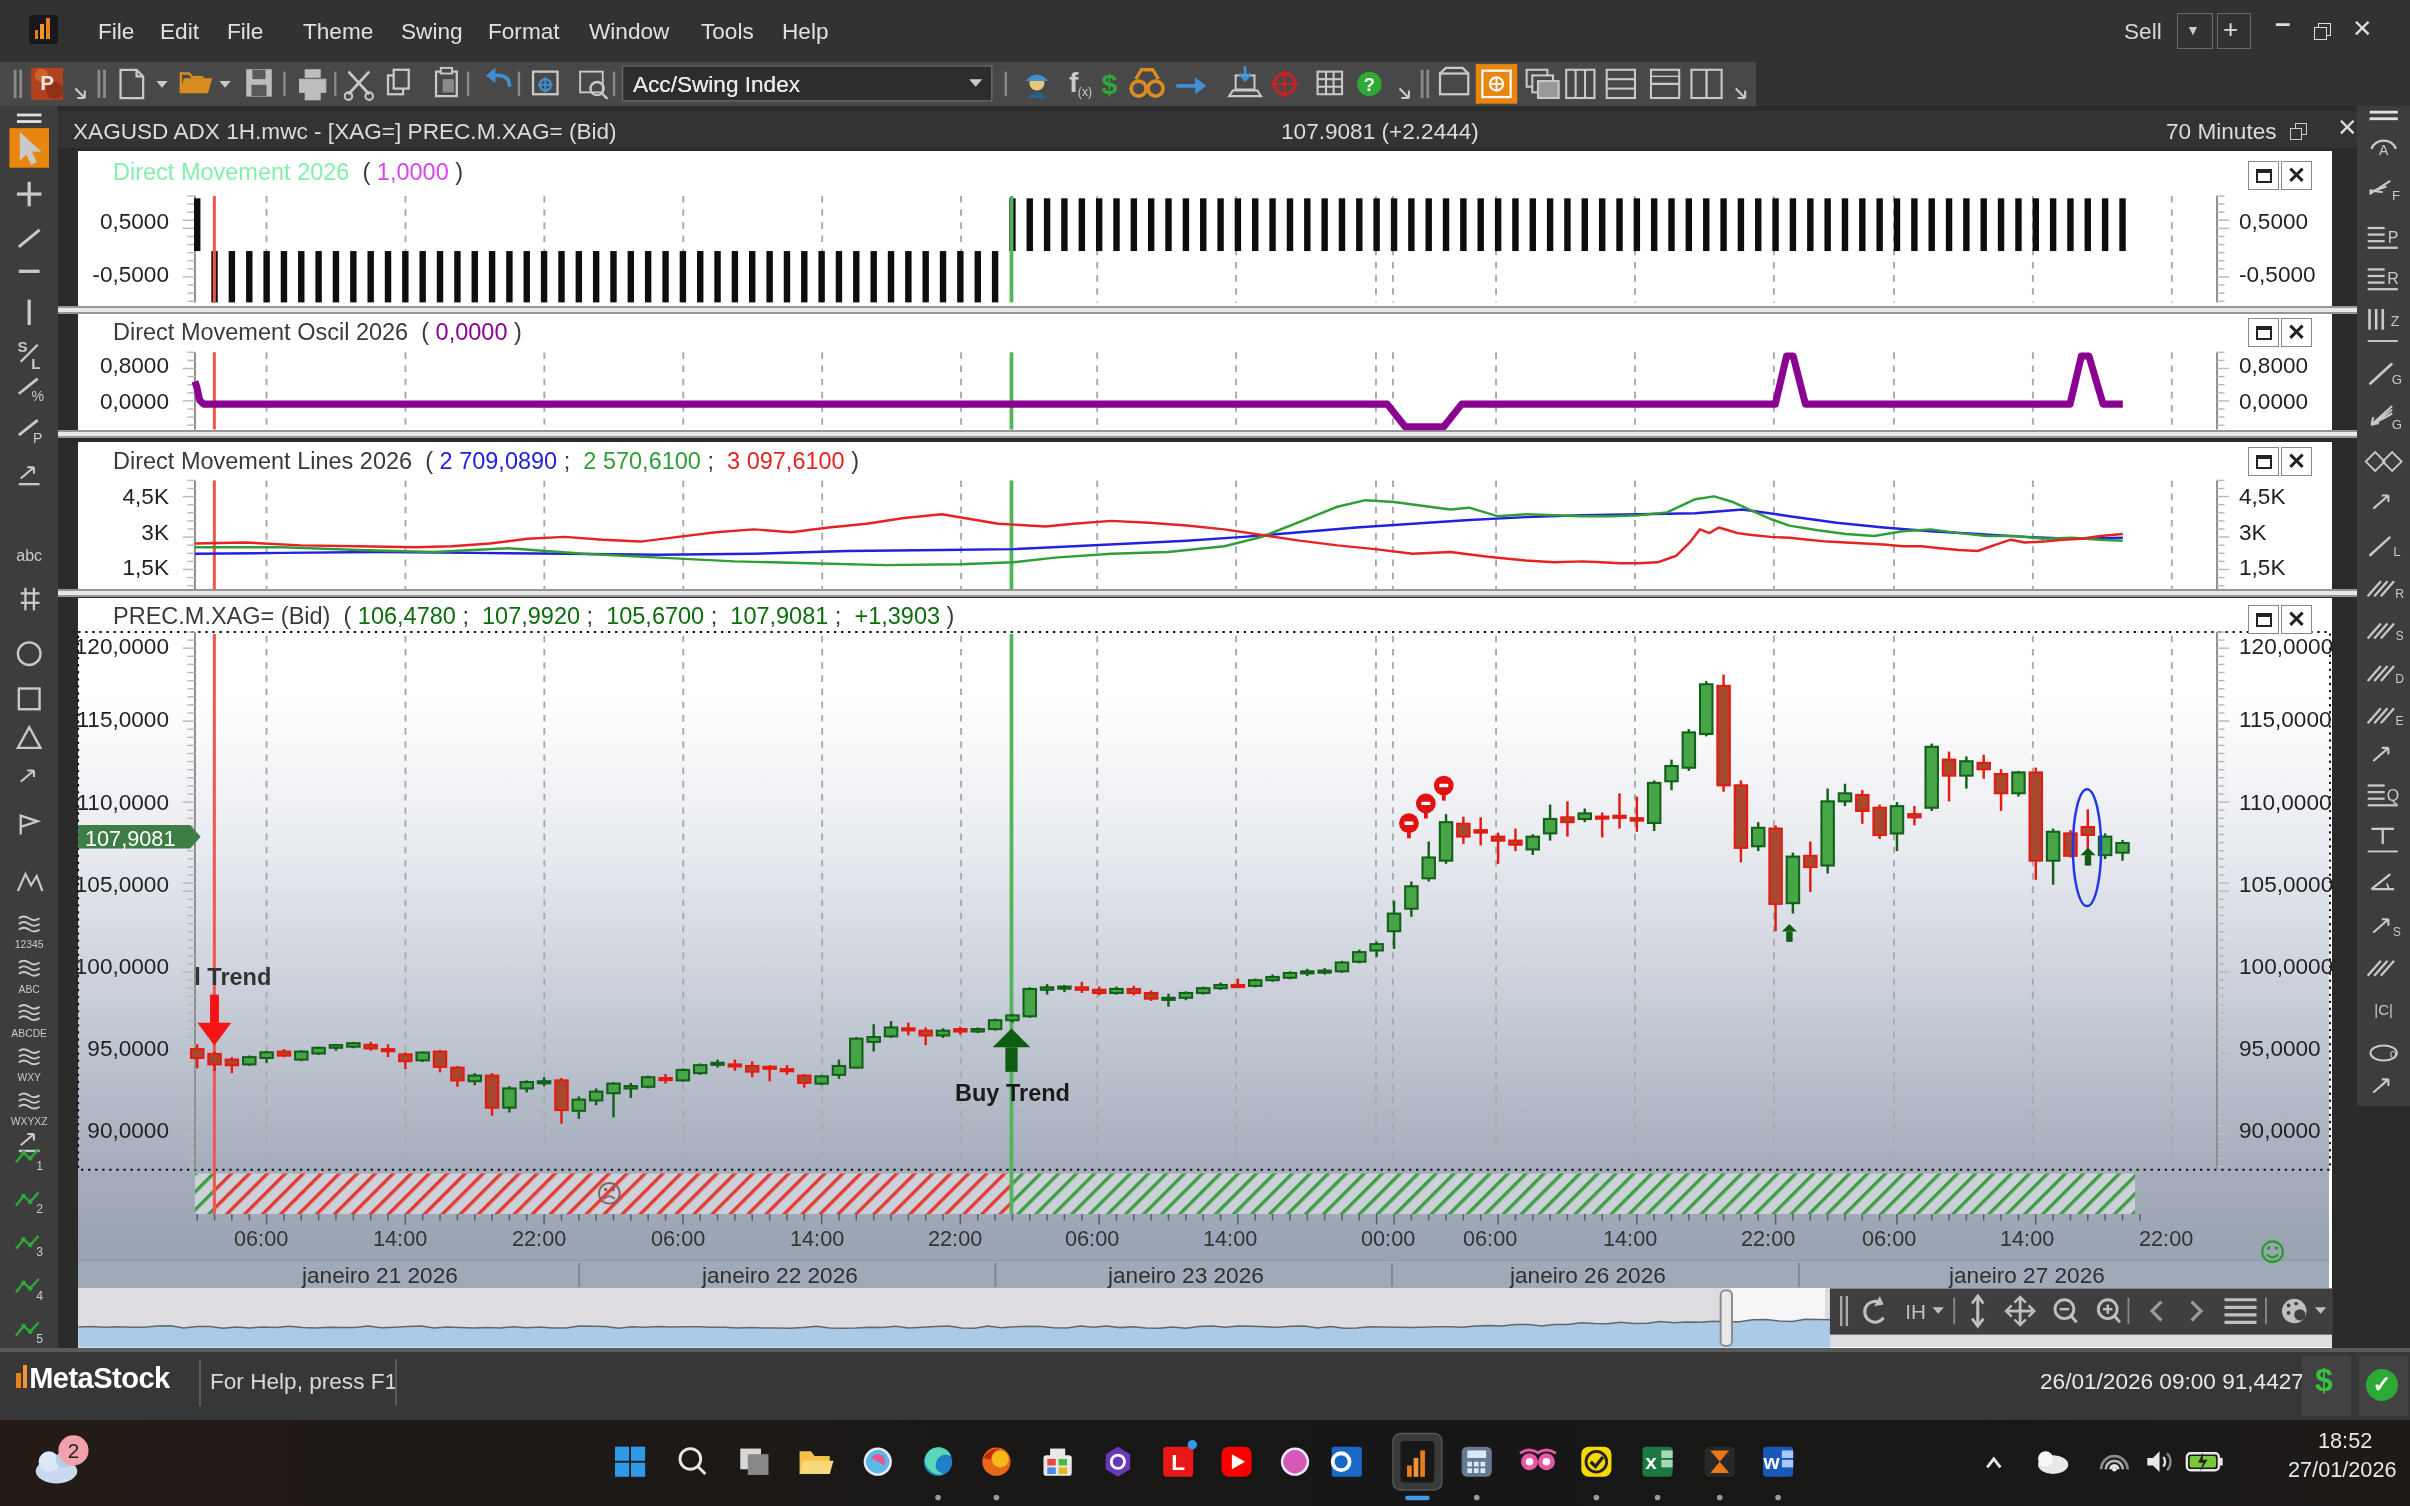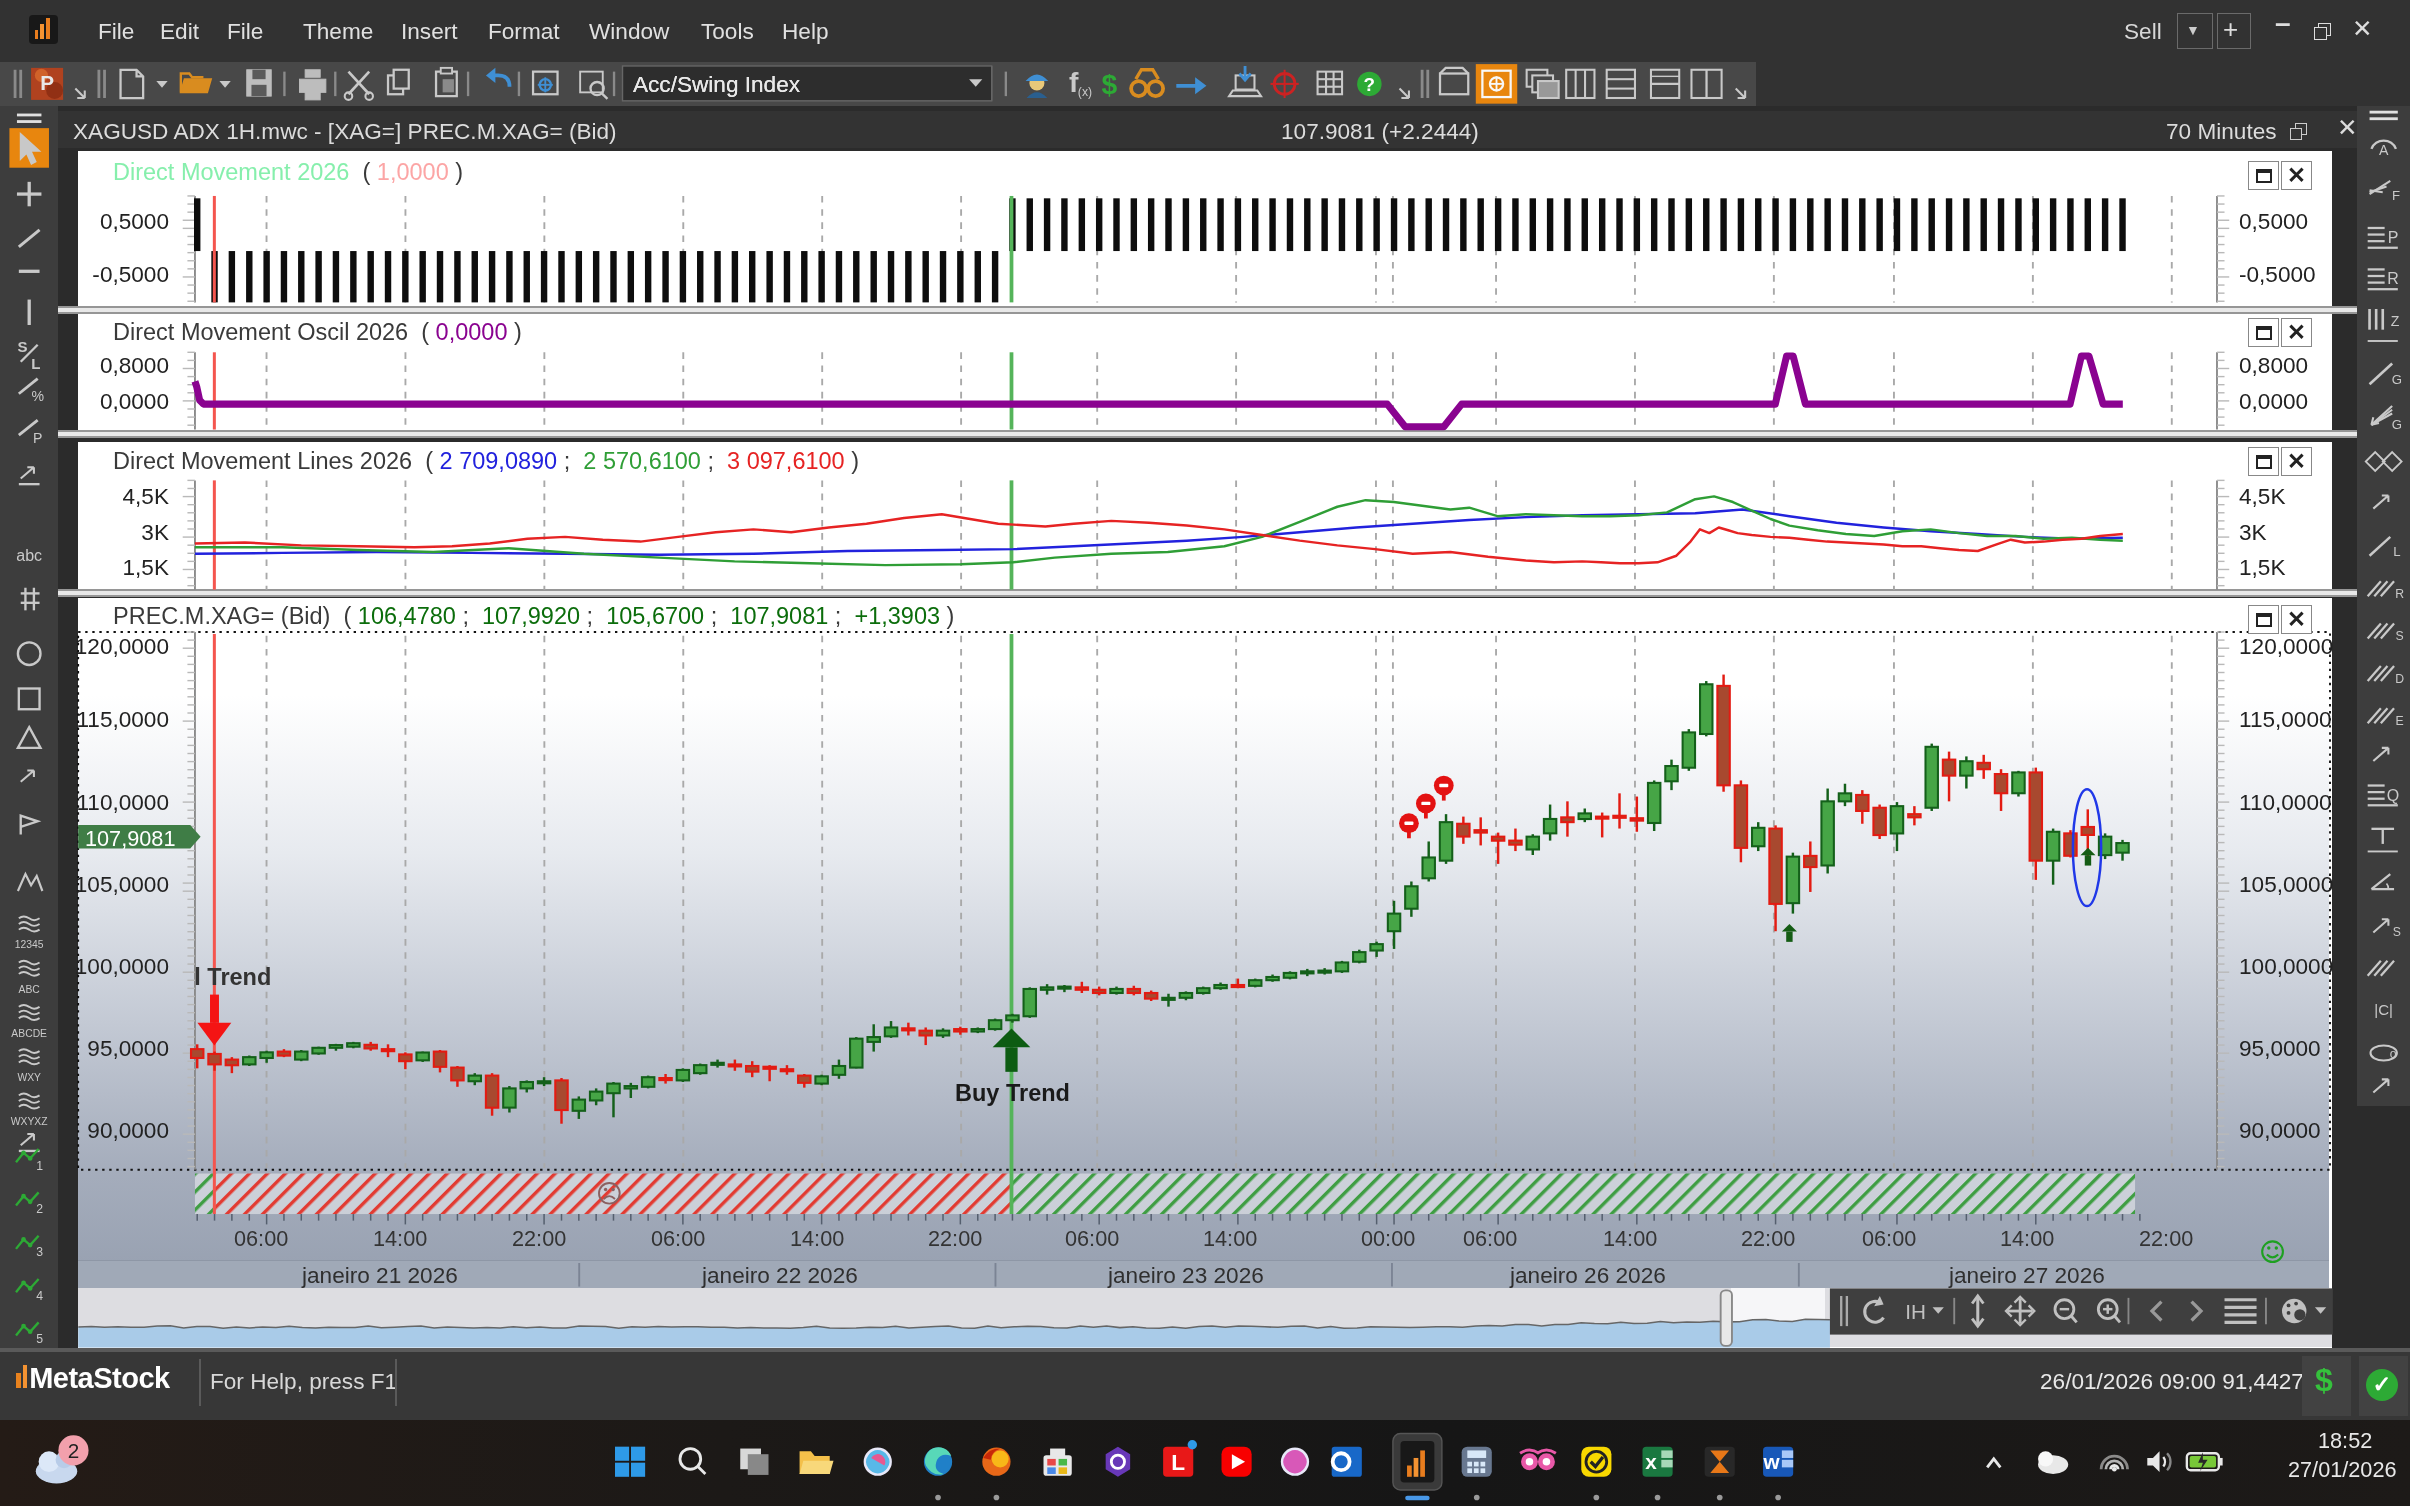--- a/index.html
+++ b/index.html
@@ -1204,41 +1204,41 @@
     <rect x="2356" y="1548" width="4" height="8" fill="#e8e8e8"></rect>
     <rect x="2325" y="1546" width="28" height="12" rx="2" fill="#78c838"></rect>
     <path d="M 2339 1542 L 2334 1553 L 2339 1553 L 2336 1562 L 2344 1550 L 2339 1550 Z" fill="#282828" stroke="none" stroke-width="0"></path>
   </svg>
 <div class="t " style="left:633px;top:73px;font-size:22.6px;color:#e8e8e8;font-weight:400;">Acc/Swing Index</div>
 <div class="t " style="left:29px;top:15px;font-size:9.4px;color:#fff;font-weight:400;"><span style="display:inline-block;width:29px;height:29px;background:#181818;border-radius:3.8px;position:relative"><span style="position:absolute;left:5.6px;bottom:4.7px;width:3.8px;height:9.4px;background:#e87d1e"></span><span style="position:absolute;left:11.3px;bottom:4.7px;width:3.8px;height:15px;background:#f49332"></span><span style="position:absolute;left:17px;bottom:4.7px;width:3.8px;height:21px;background:#e87d1e"></span></span></div>
 <div class="t " style="left:98px;top:20px;font-size:22.6px;color:#e0e0e0;font-weight:400;">File</div>
 <div class="t " style="left:160px;top:20px;font-size:22.6px;color:#e0e0e0;font-weight:400;">Edit</div>
 <div class="t " style="left:227px;top:20px;font-size:22.6px;color:#e0e0e0;font-weight:400;">File</div>
 <div class="t " style="left:303px;top:20px;font-size:22.6px;color:#e0e0e0;font-weight:400;">Theme</div>
-<div class="t " style="left:401px;top:20px;font-size:22.6px;color:#e0e0e0;font-weight:400;">Insert</div>
+<div class="t " style="left:401px;top:20px;font-size:22.6px;color:#e0e0e0;font-weight:400;">Swing</div>
 <div class="t " style="left:488px;top:20px;font-size:22.6px;color:#e0e0e0;font-weight:400;">Format</div>
 <div class="t " style="left:589px;top:20px;font-size:22.6px;color:#e0e0e0;font-weight:400;">Window</div>
 <div class="t " style="left:701px;top:20px;font-size:22.6px;color:#e0e0e0;font-weight:400;">Tools</div>
 <div class="t " style="left:782px;top:20px;font-size:22.6px;color:#e0e0e0;font-weight:400;">Help</div>
 <div class="t " style="left:2124px;top:20px;font-size:22.6px;color:#d8d8d8;font-weight:400;">Sell</div>
 <div class="abs" style="left:2177px;top:13px;width:36px;height:36px;border:1.9px solid #6a6a6a"></div>
 <div class="t " style="left:2186px;top:22.6px;font-size:14px;color:#ccc;font-weight:400;"><span style="font-size:14px;color:#ccc">▼</span></div>
 <div class="abs" style="left:2217px;top:13px;width:34px;height:36px;border:1.9px solid #6a6a6a"></div>
 <div class="t " style="left:2223px;top:15px;font-size:26px;color:#ddd;font-weight:400;">+</div>
 <div class="t " style="left:2275px;top:7.5px;font-size:28px;color:#ddd;font-weight:700;">–</div>
 <div class="abs" style="left:2318px;top:22.6px;width:13px;height:13px;border:1.9px solid #ddd;background:#333"></div>
 <div class="abs" style="left:2314px;top:27px;width:13px;height:13px;border:1.9px solid #ddd;background:#333"></div>
 <div class="t " style="left:2352px;top:16px;font-size:24.5px;color:#ddd;font-weight:400;">✕</div>
 <div class="t " style="left:73px;top:120px;font-size:22.6px;color:#dcdcdc;font-weight:400;">XAGUSD ADX 1H.mwc - [XAG=] PREC.M.XAG= (Bid)</div>
 <div class="t " style="left:1281px;top:120px;font-size:22.6px;color:#dcdcdc;font-weight:400;">107.9081 (+2.2444)</div>
 <div class="t " style="left:2166px;top:120px;font-size:22.6px;color:#dcdcdc;font-weight:400;">70 Minutes</div>
 <div class="abs" style="left:2295px;top:123px;width:12.2px;height:12.2px;border:1.9px solid #ccc"></div>
 <div class="abs" style="left:2290px;top:128px;width:12.2px;height:12.2px;border:1.9px solid #ccc;background:#333"></div>
 <div class="t " style="left:2337px;top:115px;font-size:24.5px;color:#ddd;font-weight:400;">✕</div>
-<div class="t " style="left:113px;top:160px;font-size:23.5px;color:#3a3a3a;font-weight:400;"><span style="color:#86efac">Direct Movement 2026</span><span style="color:#3a3a3a">&nbsp;&nbsp;( </span><span style="color:#fca5a5">1,0000</span><span style="color:#3a3a3a"> )</span></div>
+<div class="t " style="left:113px;top:160px;font-size:23.5px;color:#3a3a3a;font-weight:400;"><span style="color:#86efac">Direct Movement 2026</span><span style="color:#3a3a3a">&nbsp;&nbsp;( </span><span style="color:#d946ef">1,0000</span><span style="color:#3a3a3a"> )</span></div>
 <div class="t " style="left:113px;top:320px;font-size:23.5px;color:#3a3a3a;font-weight:400;"><span style="color:#3a3a3a">Direct Movement Oscil 2026</span><span style="color:#3a3a3a">&nbsp;&nbsp;( </span><span style="color:#8a0390">0,0000</span><span style="color:#3a3a3a"> )</span></div>
 <div class="t " style="left:113px;top:449px;font-size:23.5px;color:#3a3a3a;font-weight:400;"><span style="color:#3a3a3a">Direct Movement Lines 2026</span><span style="color:#3a3a3a">&nbsp;&nbsp;( </span><span style="color:#2222dd">2 709,0890</span><span style="color:#3a3a3a"> ;&nbsp; </span><span style="color:#2f9e36">2 570,6100</span><span style="color:#3a3a3a"> ;&nbsp; </span><span style="color:#e62323">3 097,6100</span><span style="color:#3a3a3a"> )</span></div>
 <div class="t " style="left:113px;top:604px;font-size:23.5px;color:#3a3a3a;font-weight:400;"><span style="color:#3a3a3a">PREC.M.XAG= (Bid)</span><span style="color:#3a3a3a">&nbsp;&nbsp;( </span><span style="color:#0b6d0b">106,4780</span><span style="color:#3a3a3a"> ;&nbsp; </span><span style="color:#0b6d0b">107,9920</span><span style="color:#3a3a3a"> ;&nbsp; </span><span style="color:#0b6d0b">105,6700</span><span style="color:#3a3a3a"> ;&nbsp; </span><span style="color:#0b6d0b">107,9081</span><span style="color:#3a3a3a"> ;&nbsp; </span><span style="color:#0b6d0b">+1,3903</span><span style="color:#3a3a3a"> )</span></div>
 <div class="pbtn" style="left:2248px;top:161px">
     <span style="width:16px;height:14px;border:2.4px solid #222;border-top-width:4.7px;display:block"></span>
   </div>
 <div class="pbtn" style="left:2281px;top:161px;font-size:22.6px;color:#222;font-weight:700">✕</div>
 <div class="pbtn" style="left:2248px;top:318px">
     <span style="width:16px;height:14px;border:2.4px solid #222;border-top-width:4.7px;display:block"></span>
   </div>

